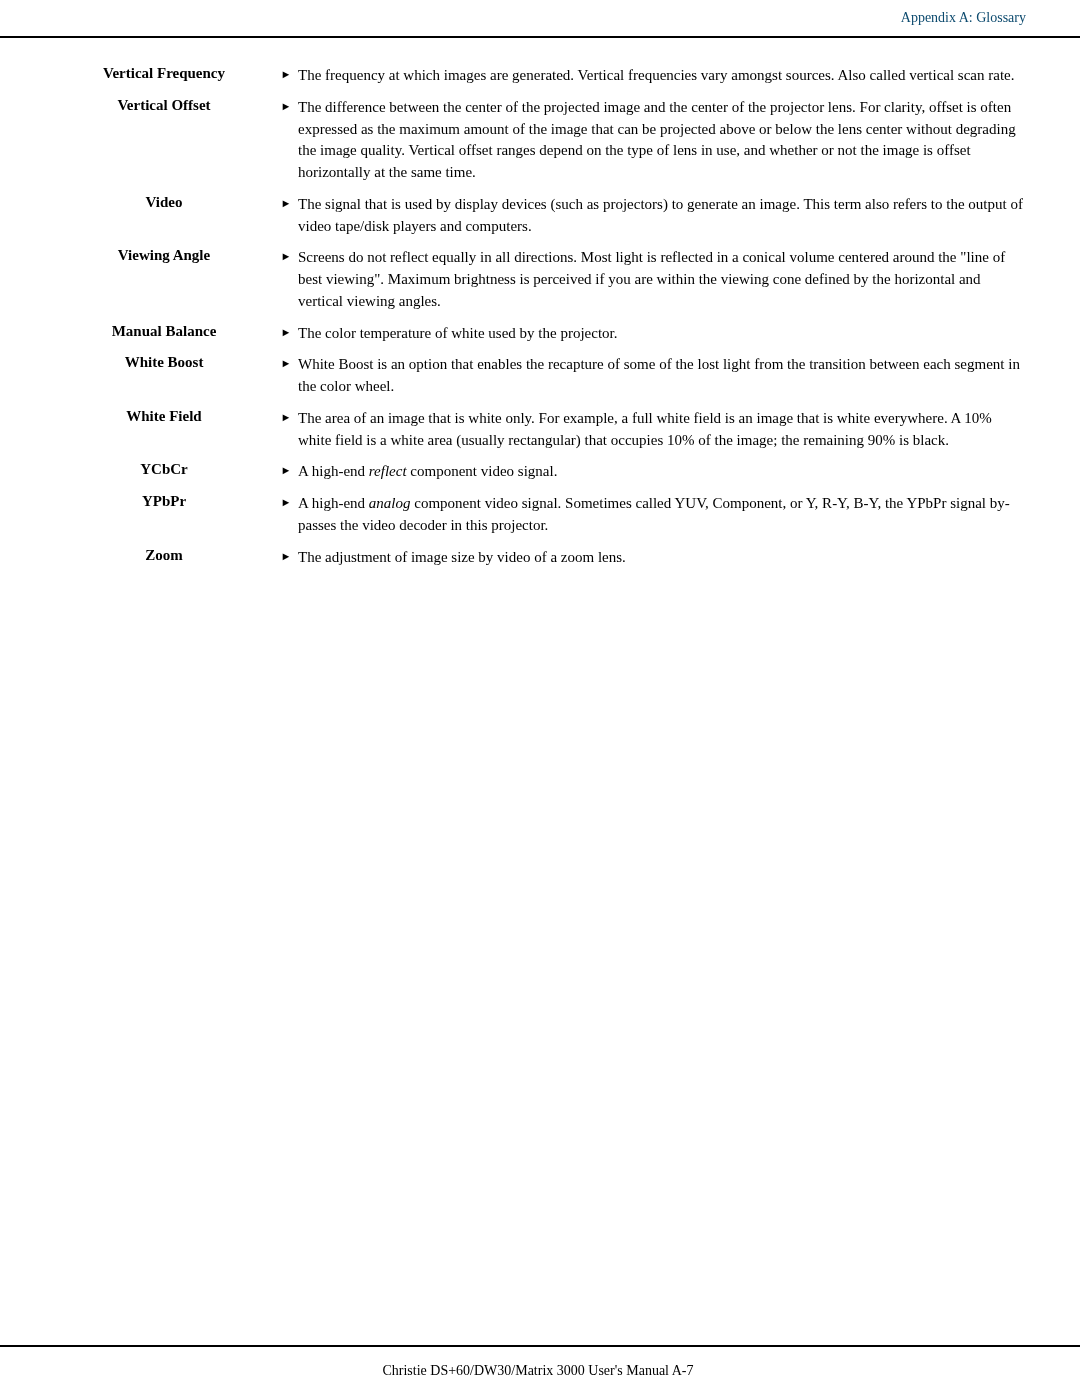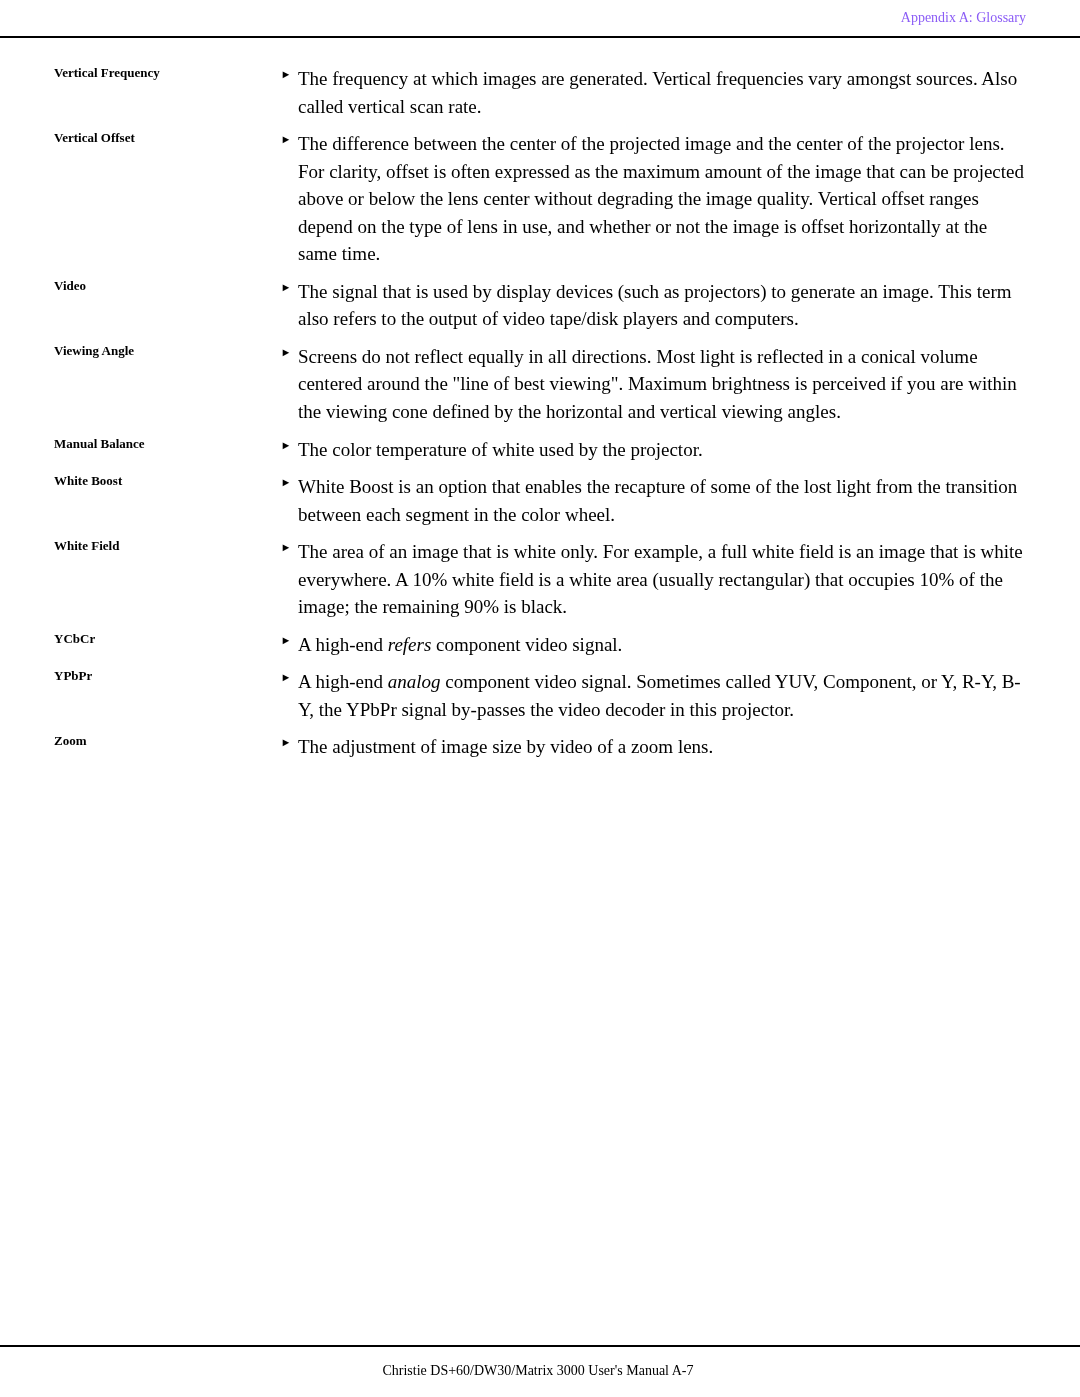--- a/index.html
+++ b/index.html
@@ -34,21 +34,21 @@
       right: 0;
       height: 2px;
       background: #000000;
     }
 
     .header {
       position: absolute;
       top: 10px;
       right: 54px;
       font-size: 14px;
-      color: #8b5cf6;
+      color: #0c4a6e;
     }
 
     .footer {
       position: absolute;
       bottom: 18px;
       left: 0;
       right: 4px;
       display: flex;
       justify-content: center;
       font-size: 14px;
@@ -70,41 +70,41 @@
 
     .glossary-table tr {
       vertical-align: top;
     }
 
     .glossary-table td {
       padding: 5px 0;
     }
 
     .term-cell {
-      text-align: left;
+      text-align: center;
       font-weight: bold;
-      font-size: 13px;
+      font-size: 15px;
       white-space: nowrap;
       padding-right: 4px;
       width: 220px;
       padding-top: 6px;
     }
 
     .arrow-cell {
       width: 24px;
       text-align: center;
       padding-top: 6px;
       font-size: 13px;
     }
 
     .def-cell {
       padding-left: 6px;
       padding-top: 6px;
       line-height: 1.45;
-      font-size: 19px;
+      font-size: 15px;
     }
 
     .arrow {
       font-size: 11px;
       position: relative;
       top: 1px;
     }
   </style>
 </head>
 <body>
@@ -149,21 +149,21 @@
           <td class="def-cell">White Boost is an option that enables the recapture of some of the lost light from the transition between each segment in the color wheel.</td>
         </tr>
         <tr>
           <td class="term-cell">White Field</td>
           <td class="arrow-cell"><span class="arrow">►</span></td>
           <td class="def-cell">The area of an image that is white only. For example, a full white field is an image that is white everywhere. A 10% white field is a white area (usually rectangular) that occupies 10% of the image; the remaining 90% is black.</td>
         </tr>
         <tr>
           <td class="term-cell">YCbCr</td>
           <td class="arrow-cell"><span class="arrow">►</span></td>
-          <td class="def-cell">A high-end <em>refers</em> component video signal.</td>
+          <td class="def-cell">A high-end <em>reflect</em> component video signal.</td>
         </tr>
         <tr>
           <td class="term-cell">YPbPr</td>
           <td class="arrow-cell"><span class="arrow">►</span></td>
           <td class="def-cell">A high-end <em>analog</em> component video signal. Sometimes called YUV, Component, or Y, R-Y, B-Y, the YPbPr signal by-passes the video decoder in this projector.</td>
         </tr>
         <tr>
           <td class="term-cell">Zoom</td>
           <td class="arrow-cell"><span class="arrow">►</span></td>
           <td class="def-cell">The adjustment of image size by video of a zoom lens.</td>

